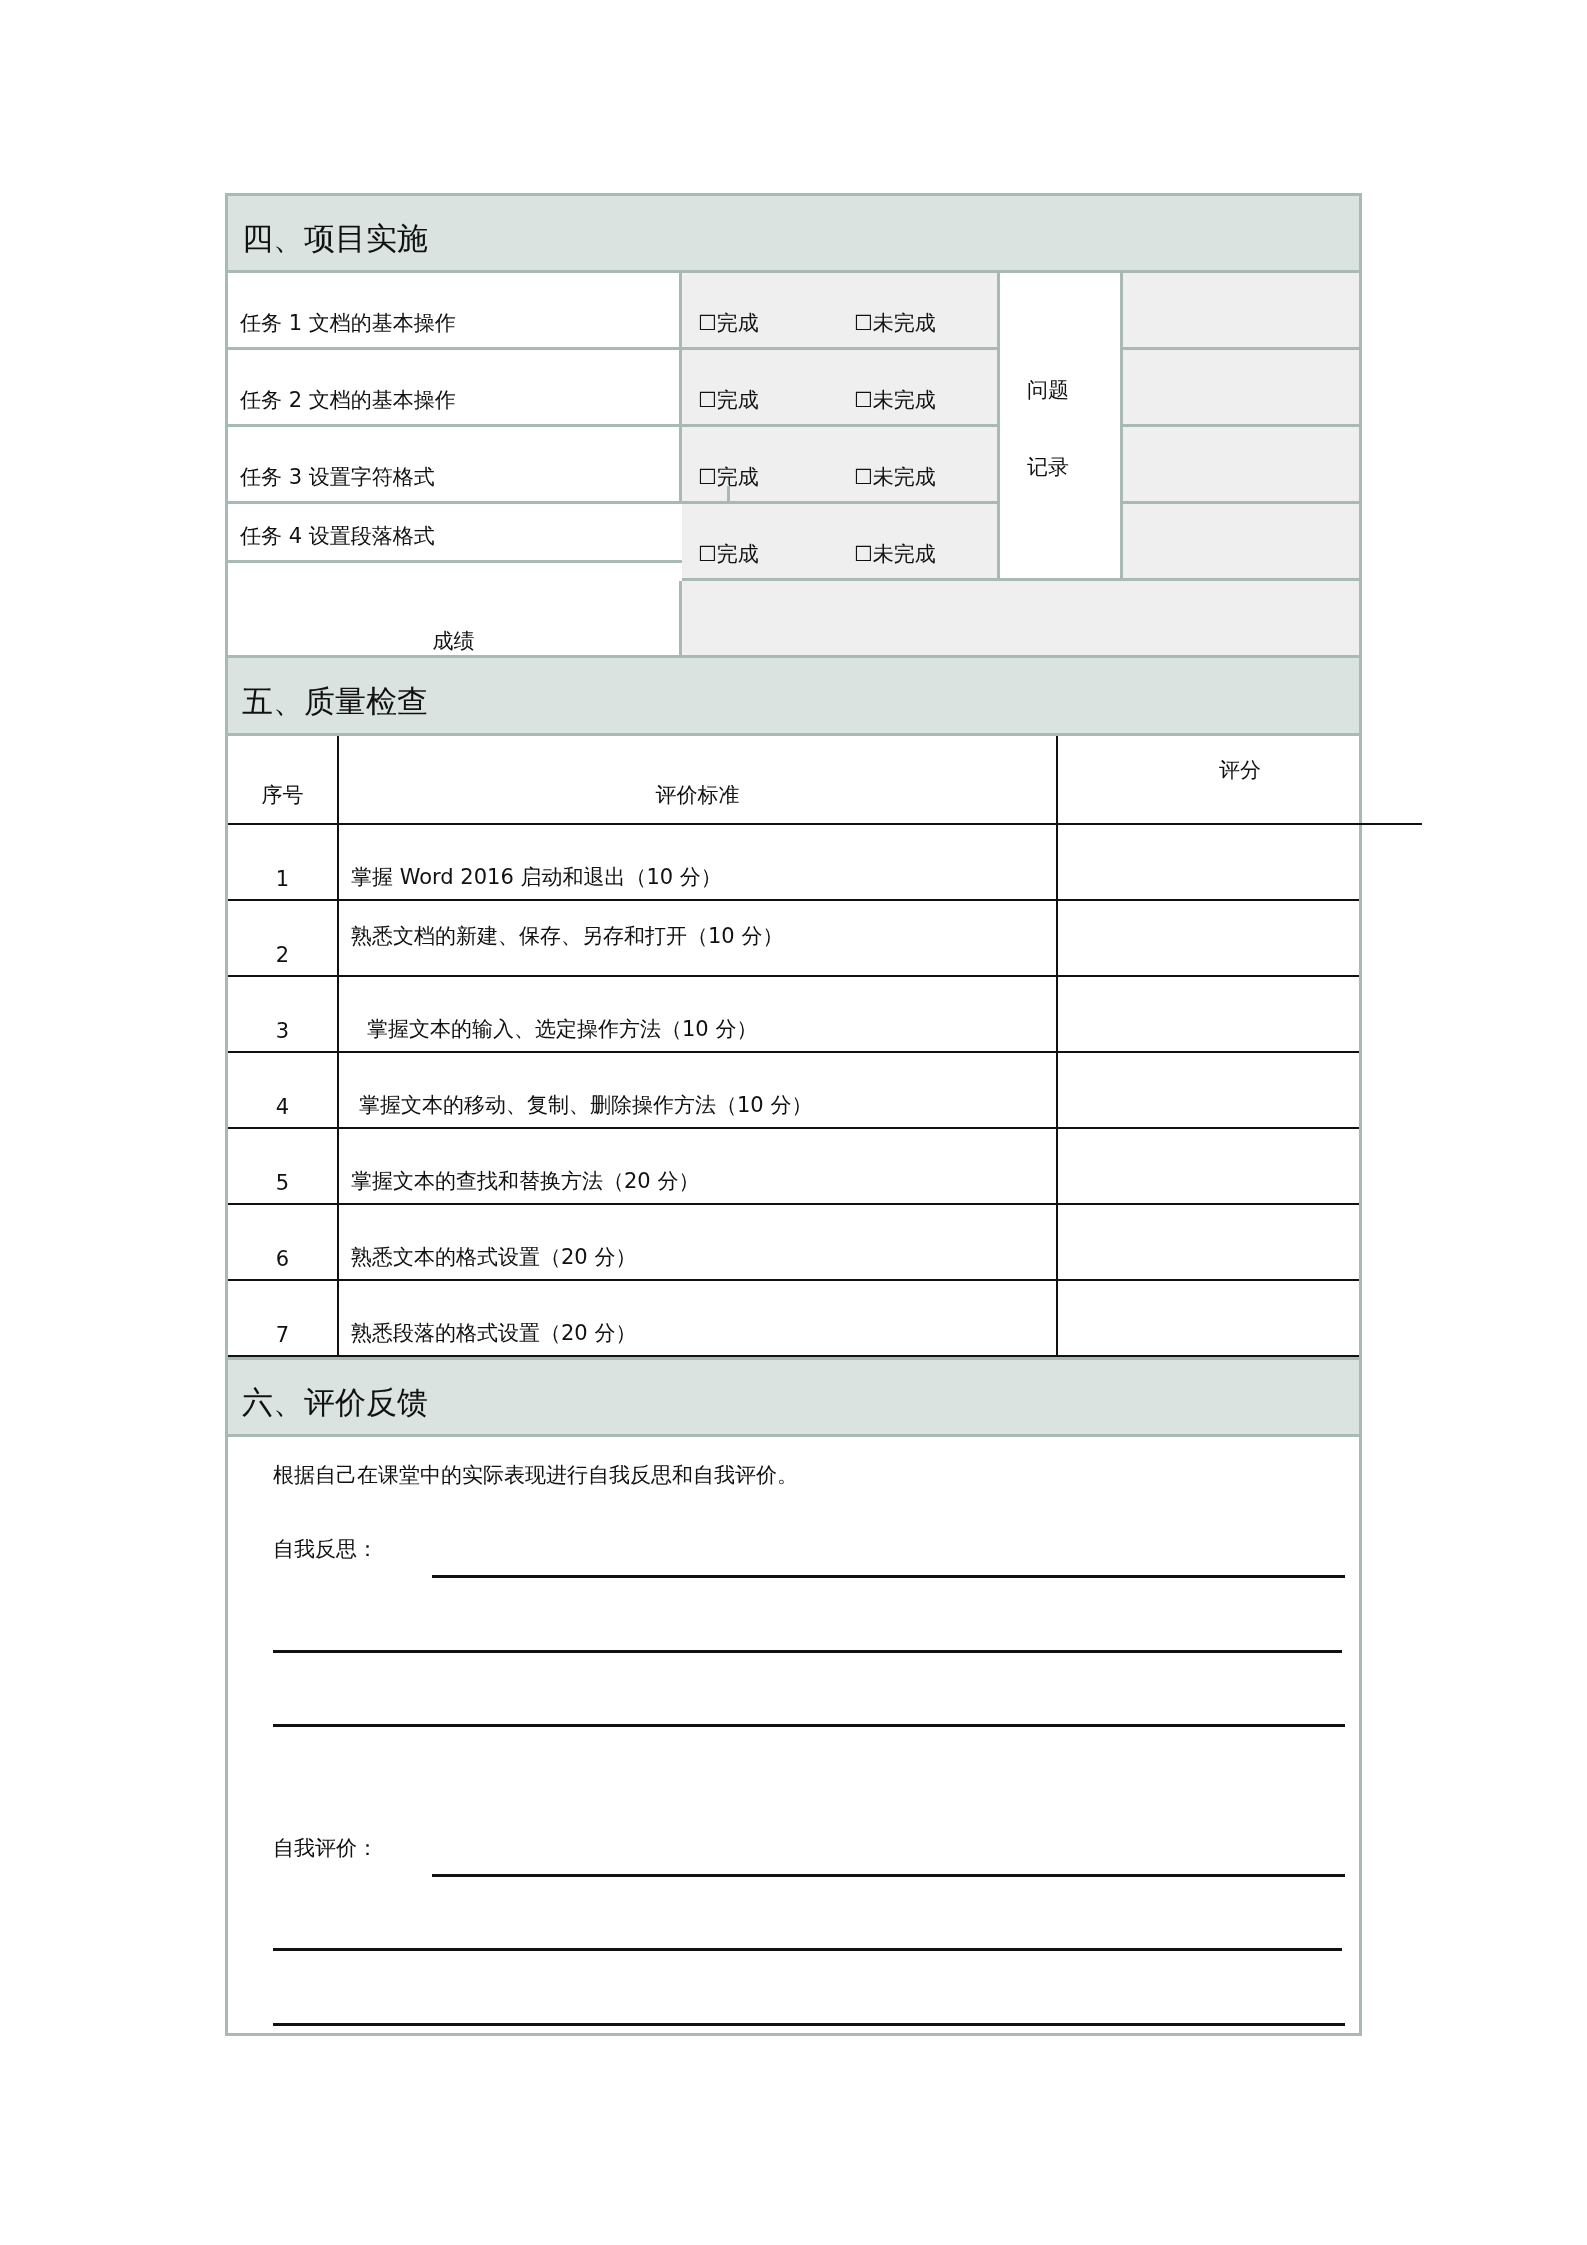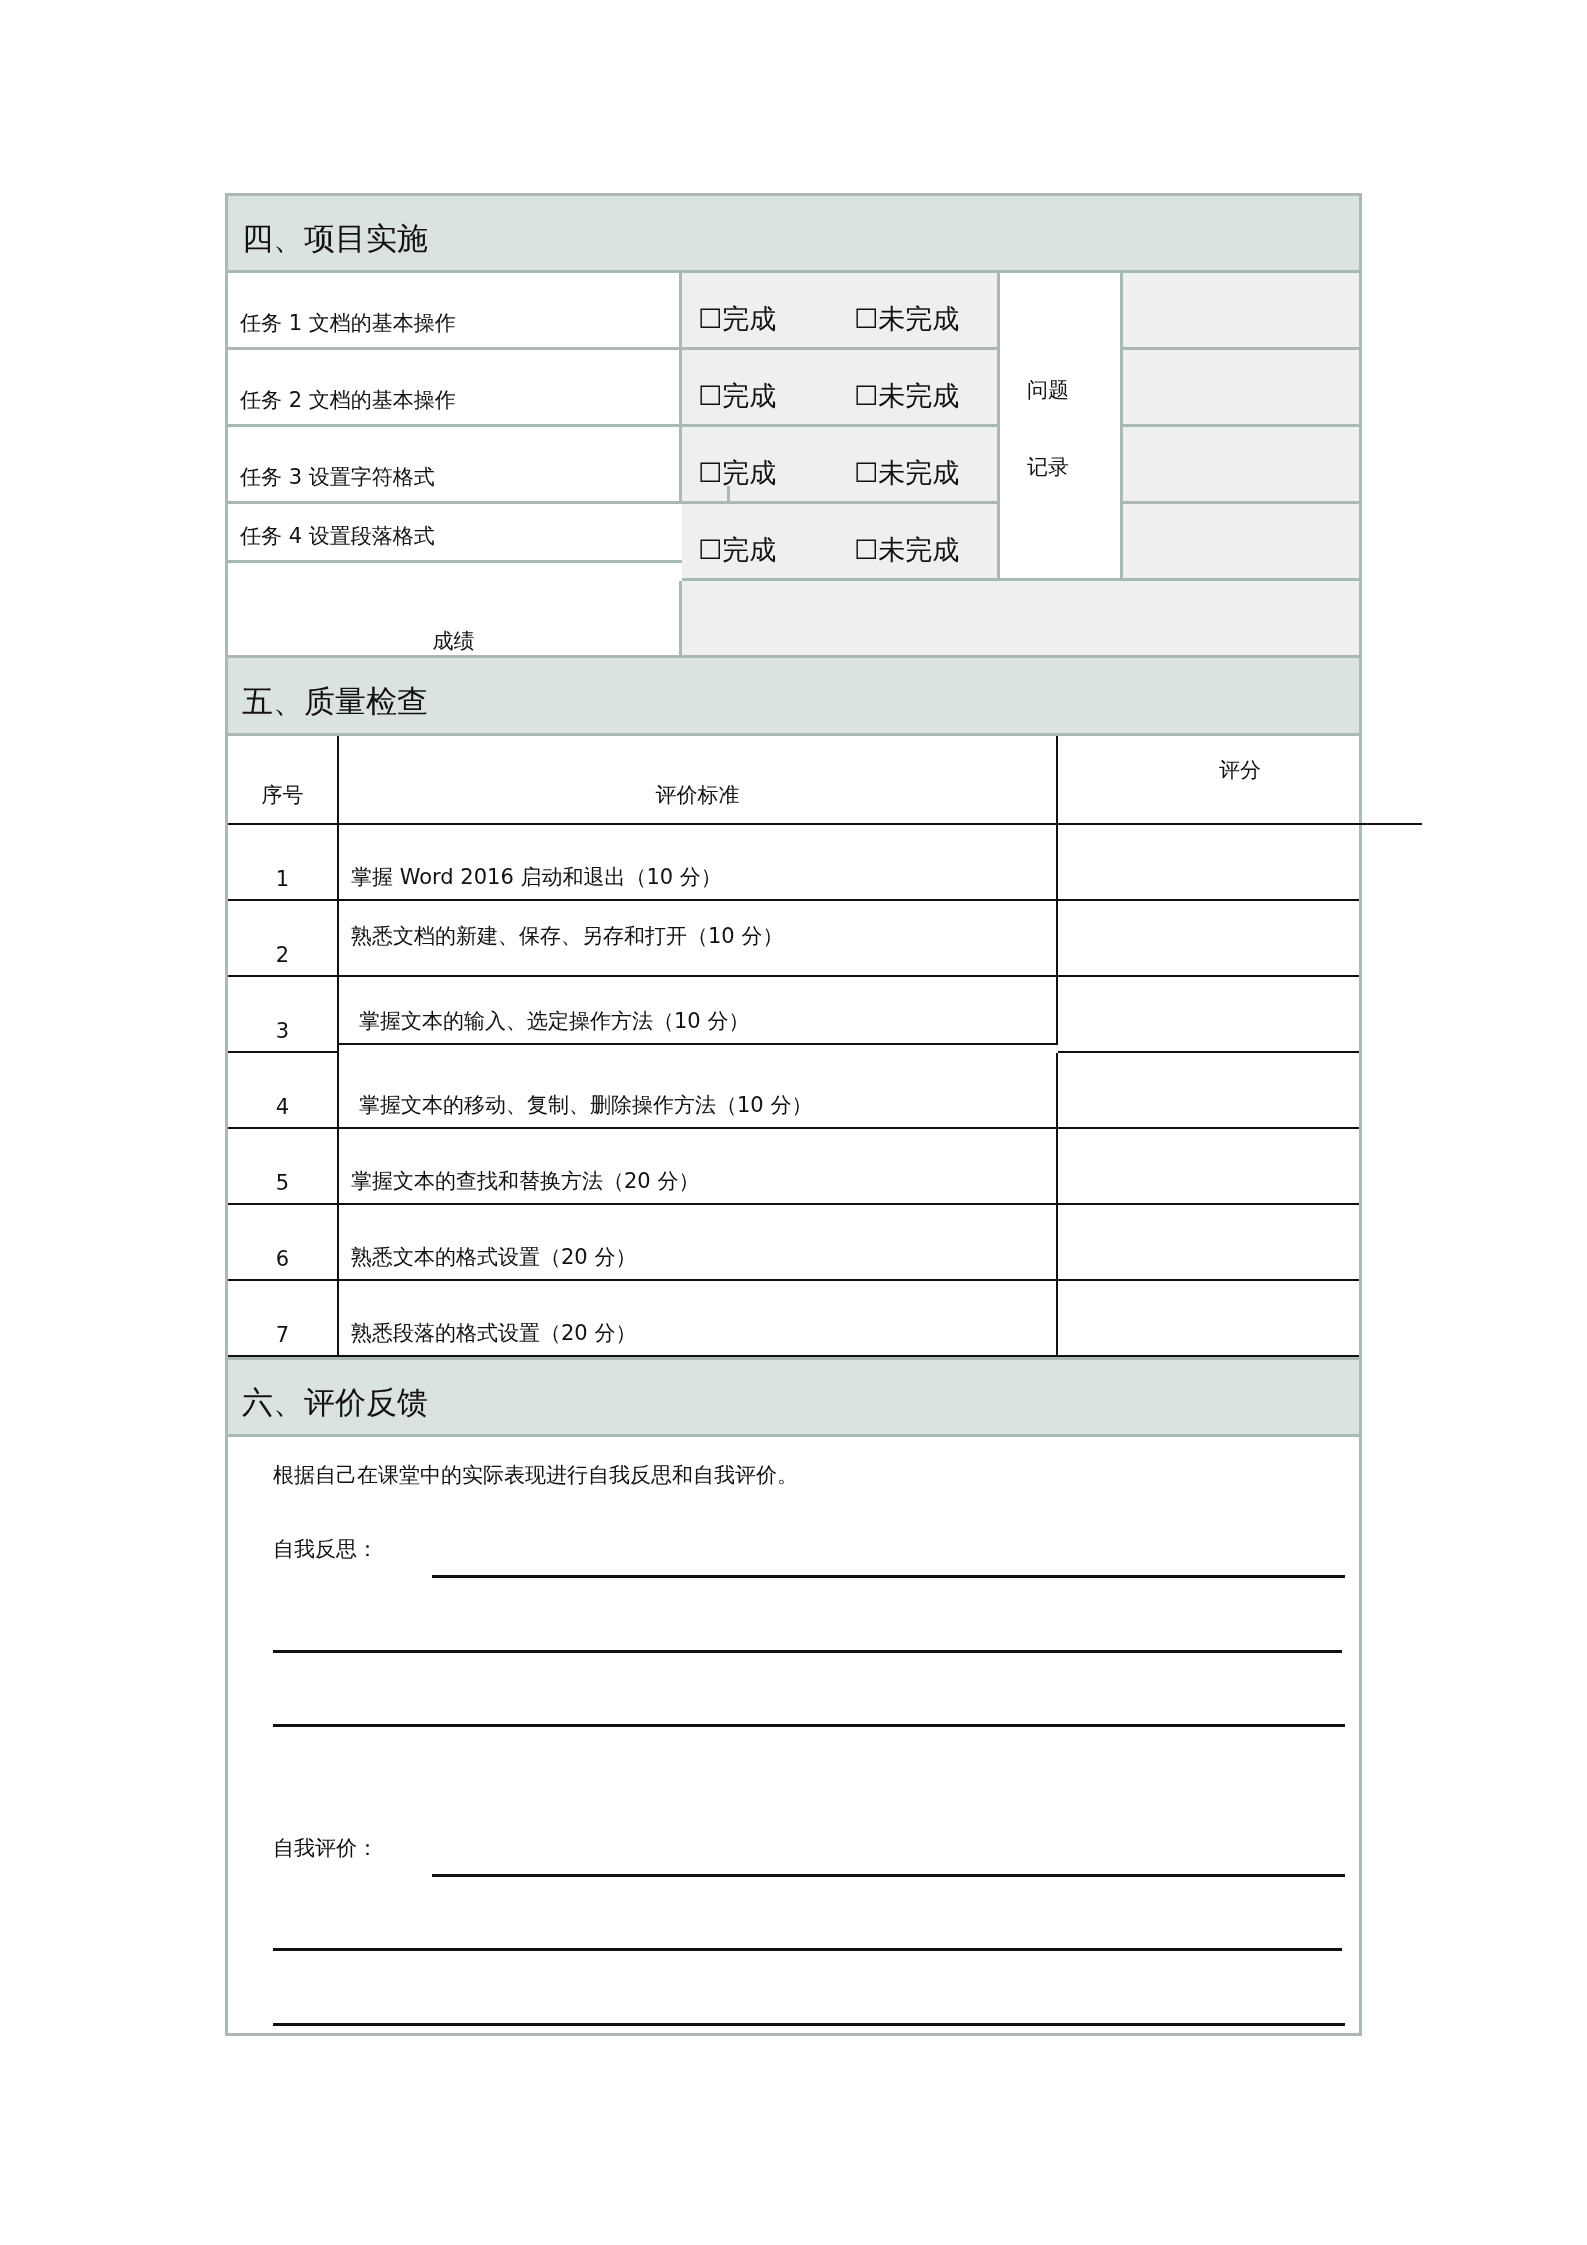--- a/index.html
+++ b/index.html
@@ -7,21 +7,21 @@
     .sheet { position: absolute; left: 225px; top: 193px; width: 1137px; height: 1843px; border: 3px solid #a9bab6; box-sizing: border-box; background: #fff; }
     .abs { position: absolute; box-sizing: border-box; }
     .sec-head { left: 0; width: 1131px; background: #dbe3e1; border-bottom: 3px solid #a9bab6; }
     .sec-head span { position: absolute; left: 14px; bottom: 10px; font-size: 31px; }
     .cell { display: flex; align-items: flex-end; }
     .gray { background: #efefef; }
     .gline-b { border-bottom: 3px solid #a9bab6; }
     .gline-r { border-right: 3px solid #a9bab6; }
     .txt { font-size: 21px; white-space: nowrap; }
     .task-label { padding-left: 12px; padding-bottom: 10px; }
-    .cb { position: absolute; bottom: 10px; font-size: 27px; white-space: nowrap; }
+    .cb { position: absolute; bottom: 10px; font-size: 21px; white-space: nowrap; }
     .bline-b { border-bottom: 2px solid #111; }
     .bline-r { border-right: 2px solid #111; }
     .center { justify-content: center; }
     .ul { position: absolute; height: 3px; background: #111; }
   </style>
 </head>
 <body>
 
 <div class="sheet">
 
@@ -102,21 +102,21 @@
       <span class="txt">2</span>
     </div>
   <div class="abs cell bline-b bline-r" style="top:705px;left:111px;width:719px;height:76px;padding:4px 0 8px 12px;align-items:center;">
       <span class="txt">熟悉文档的新建、保存、另存和打开（10 分）</span>
     </div>
   <div class="abs bline-b" style="top:705px;left:830px;width:301px;height:76px;"></div>
 
   <div class="abs cell center bline-b bline-r" style="top:781px;left:0;width:111px;height:76px;padding-bottom:8px;">
       <span class="txt">3</span>
     </div>
-  <div class="abs cell bline-b bline-r" style="top:781px;left:111px;width:719px;height:68px;padding:0 0 8px 20px;">
+  <div class="abs cell bline-b bline-r" style="top:781px;left:111px;width:719px;height:76px;padding:0 0 8px 28px;">
       <span class="txt">掌握文本的输入、选定操作方法（10 分）</span>
     </div>
   <div class="abs bline-b" style="top:781px;left:830px;width:301px;height:76px;"></div>
 
   <div class="abs cell center bline-b bline-r" style="top:857px;left:0;width:111px;height:76px;padding-bottom:8px;">
       <span class="txt">4</span>
     </div>
   <div class="abs cell bline-b bline-r" style="top:857px;left:111px;width:719px;height:76px;padding:0 0 8px 20px;">
       <span class="txt">掌握文本的移动、复制、删除操作方法（10 分）</span>
     </div>

